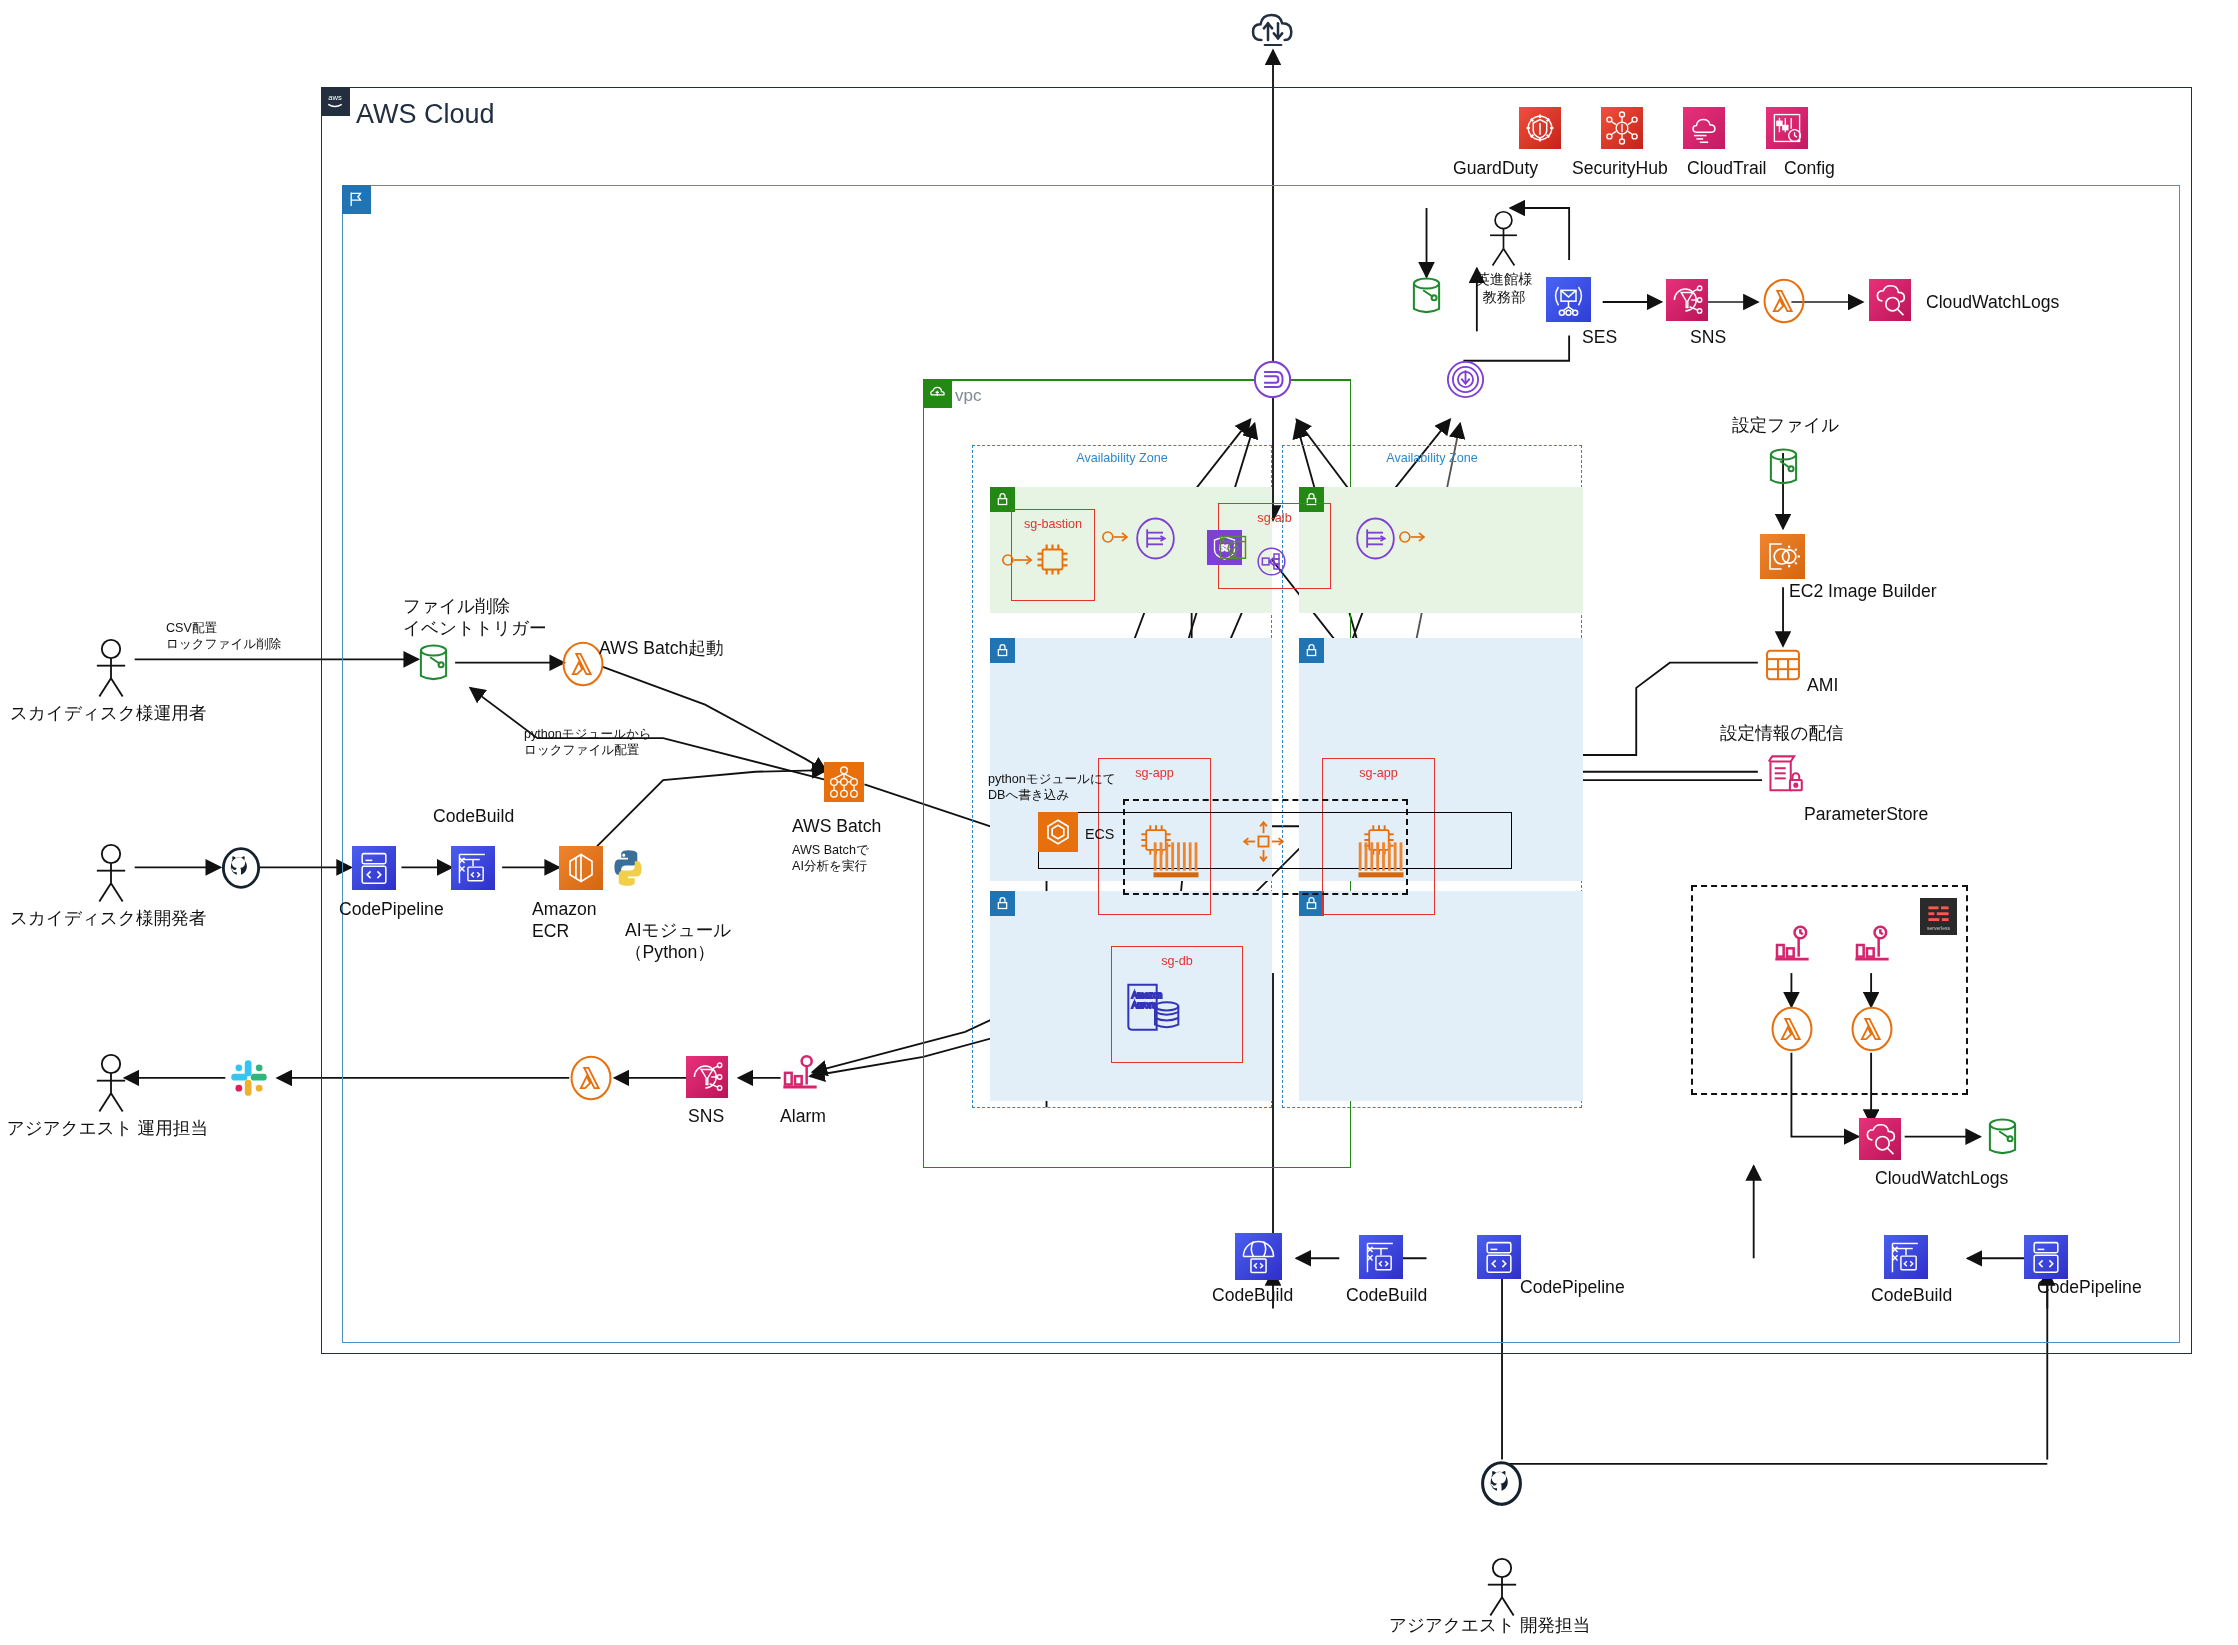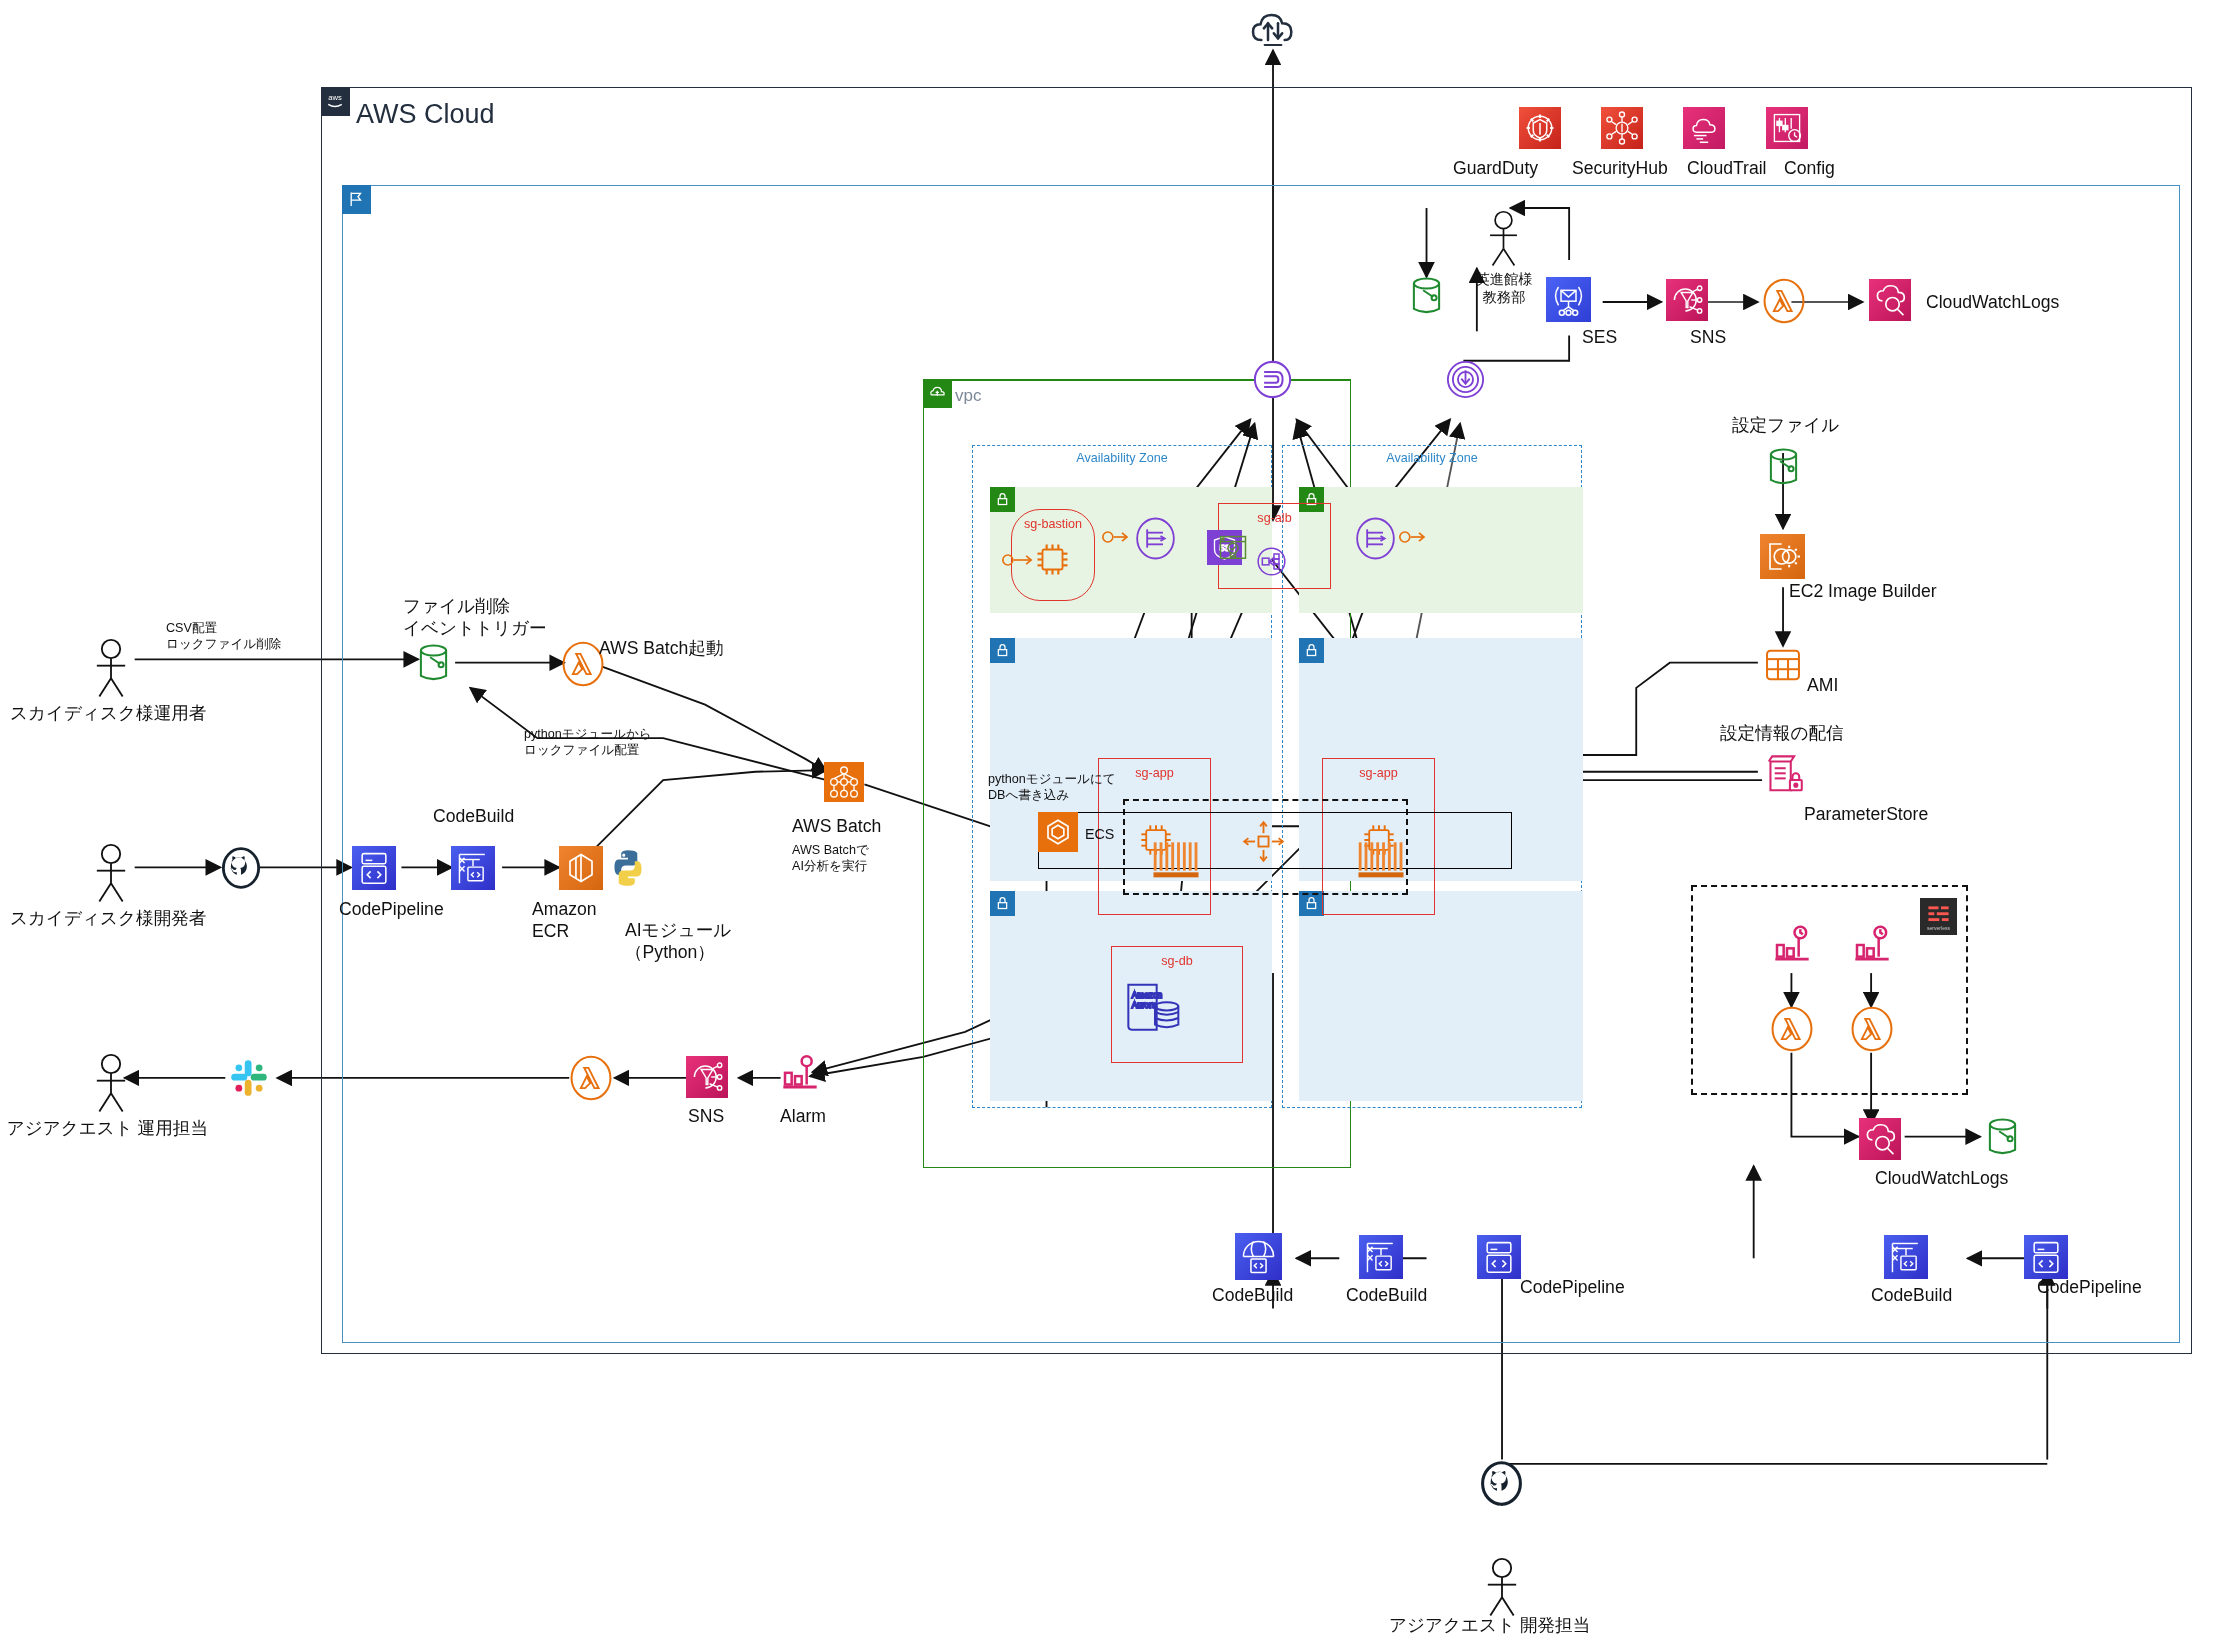--- a/index.html
+++ b/index.html
@@ -439,21 +439,21 @@
   </div>
   <div class="corner-badge" style="left:1299px;top:891px;width:25px;height:25px;background:#2074b3;">
     <svg width="15" height="15" viewBox="0 0 18 18" fill="none" stroke="#fff" stroke-width="1.5">
         <rect x="4" y="8" width="10" height="7"></rect>
         <path d="M6,8 V5 a3,3 0 0,1 6,0 V8"></path>
       </svg>
   </div>
 
   <div class="box" style="left:923px;top:379px;width:428px;height:789px;border:0;"></div>
 
-  <div class="box sg" style="left:1011px;top:509px;width:84px;height:92px;border-radius:29px;">
+  <div class="box sg" style="left:1011px;top:509px;width:84px;height:92px;">
     <div class="sg-label">sg-bastion</div>
   </div>
   <div class="ic" style="left:1030px;top:537px;">
     <svg width="45" height="45" viewBox="0 0 54 54" stroke="#e7700d" stroke-width="2.2" fill="none">
       <rect x="15" y="15" width="24" height="24" rx="2"></rect>
       <g stroke-width="2.6">
         <path d="M20,15 L20,9"></path>
           <path d="M27,15 L27,9"></path>
           <path d="M34,15 L34,9"></path>
         <path d="M20,39 L20,45"></path>

